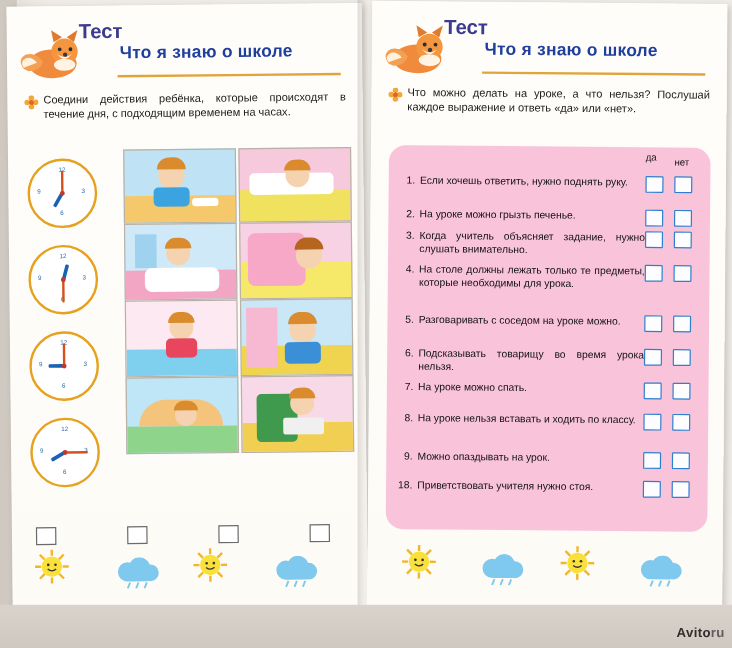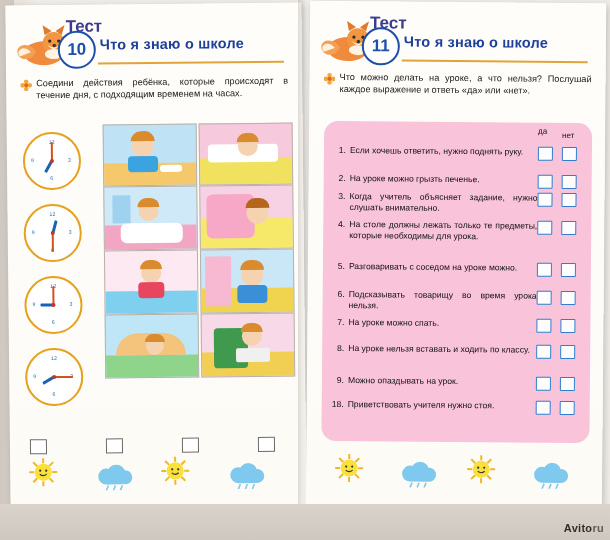--- a/index.html
+++ b/index.html
@@ -95,21 +95,20 @@
         <circle cx="40" cy="20" r="11" fill="#f4953f"></circle>
         <path d="M31 12 l-2 -10 l9 6 Z" fill="#e07a2c"></path>
         <path d="M48 12 l3 -10 l-9 6 Z" fill="#e07a2c"></path>
         <path d="M34 22 q6 8 12 0 q-6 5 -12 0" fill="#fff4e6"></path>
         <circle cx="36" cy="18" r="1.6" fill="#2b2b2b"></circle>
         <circle cx="45" cy="18" r="1.6" fill="#2b2b2b"></circle>
         <circle cx="40.5" cy="22.5" r="1.8" fill="#3a3a3a"></circle>
         <ellipse cx="40" cy="31" rx="9" ry="5" fill="#fff3e4"></ellipse>
       </svg>
       <div class="test-word">Тест</div>
-      <div class="num-circle">10</div>
       <div class="hdr-title">Что я знаю о школе</div>
       <div class="hdr-rule" style="width:186px;"></div>
     </div>
 
     <svg class="flower" style="left:14px;top:74px;" viewBox="0 0 12 12">
       <g fill="#f2a73b">
           <circle cx="6" cy="2.4" r="2.3"></circle>
           <circle cx="9.6" cy="6" r="2.3"></circle>
           <circle cx="6" cy="9.6" r="2.3"></circle>
           <circle cx="2.4" cy="6" r="2.3"></circle>
@@ -297,21 +296,20 @@
         <circle cx="40" cy="20" r="11" fill="#f4953f"></circle>
         <path d="M31 12 l-2 -10 l9 6 Z" fill="#e07a2c"></path>
         <path d="M48 12 l3 -10 l-9 6 Z" fill="#e07a2c"></path>
         <path d="M34 22 q6 8 12 0 q-6 5 -12 0" fill="#fff4e6"></path>
         <circle cx="36" cy="18" r="1.6" fill="#2b2b2b"></circle>
         <circle cx="45" cy="18" r="1.6" fill="#2b2b2b"></circle>
         <circle cx="40.5" cy="22.5" r="1.8" fill="#3a3a3a"></circle>
         <ellipse cx="40" cy="31" rx="9" ry="5" fill="#fff3e4"></ellipse>
       </svg>
       <div class="test-word">Тест</div>
-      <div class="num-circle">11</div>
       <div class="hdr-title">Что я знаю о школе</div>
       <div class="hdr-rule" style="width:186px;"></div>
     </div>
 
     <svg class="flower" style="left:14px;top:72px;" viewBox="0 0 12 12">
       <g fill="#f2a73b">
           <circle cx="6" cy="2.4" r="2.3"></circle>
           <circle cx="9.6" cy="6" r="2.3"></circle>
           <circle cx="6" cy="9.6" r="2.3"></circle>
           <circle cx="2.4" cy="6" r="2.3"></circle>

